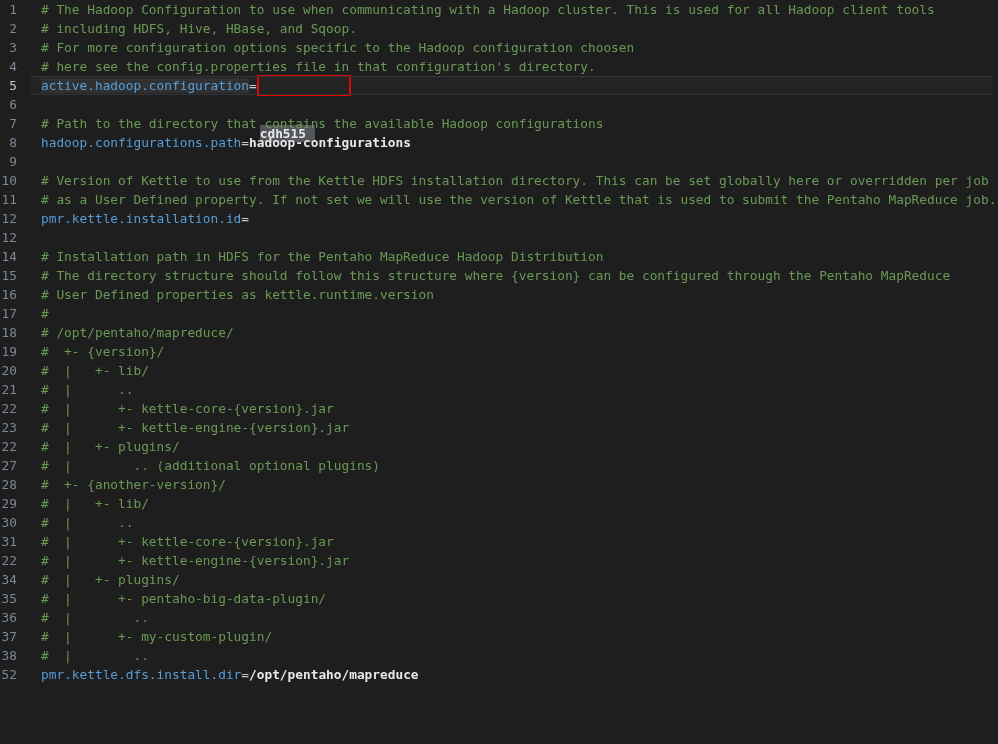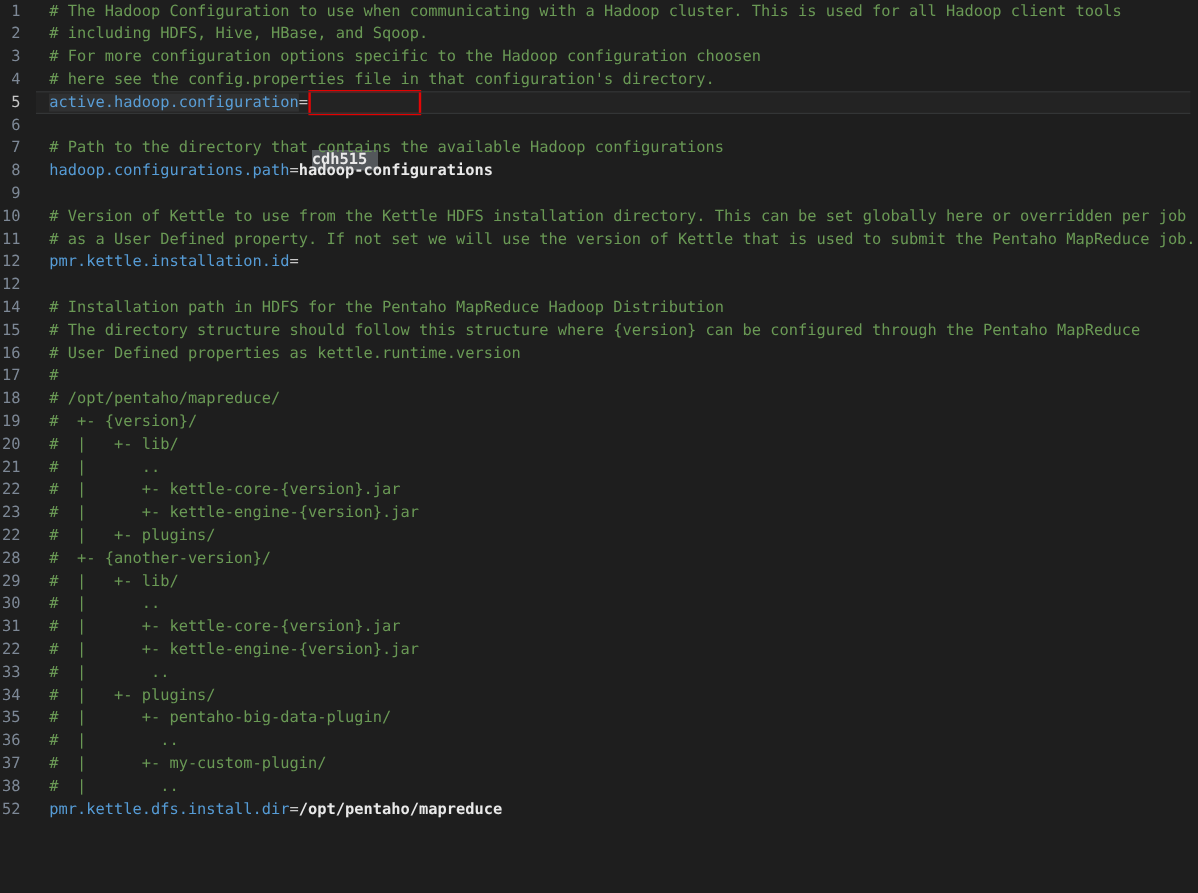--- a/index.html
+++ b/index.html
@@ -69,26 +69,26 @@
       <div class="line"><span class="num">15</span><span class="code"><span class="c"># The directory structure should follow this structure where {version} can be configured through the Pentaho MapReduce</span></span></div>
       <div class="line"><span class="num">16</span><span class="code"><span class="c"># User Defined properties as kettle.runtime.version</span></span></div>
       <div class="line"><span class="num">17</span><span class="code"><span class="c">#</span></span></div>
       <div class="line"><span class="num">18</span><span class="code"><span class="c"># /opt/pentaho/mapreduce/</span></span></div>
       <div class="line"><span class="num">19</span><span class="code"><span class="c">#  +- {version}/</span></span></div>
       <div class="line"><span class="num">20</span><span class="code"><span class="c">#  |   +- lib/</span></span></div>
       <div class="line"><span class="num">21</span><span class="code"><span class="c">#  |      ..</span></span></div>
       <div class="line"><span class="num">22</span><span class="code"><span class="c">#  |      +- kettle-core-{version}.jar</span></span></div>
       <div class="line"><span class="num">23</span><span class="code"><span class="c">#  |      +- kettle-engine-{version}.jar</span></span></div>
       <div class="line"><span class="num">22</span><span class="code"><span class="c">#  |   +- plugins/</span></span></div>
+      <div class="line"><span class="num">27</span><span class="code"><span class="c">#  |        .. (additional optional plugins)</span></span></div>
       <div class="line"><span class="num">28</span><span class="code"><span class="c">#  +- {another-version}/</span></span></div>
       <div class="line"><span class="num">29</span><span class="code"><span class="c">#  |   +- lib/</span></span></div>
       <div class="line"><span class="num">30</span><span class="code"><span class="c">#  |      ..</span></span></div>
       <div class="line"><span class="num">31</span><span class="code"><span class="c">#  |      +- kettle-core-{version}.jar</span></span></div>
       <div class="line"><span class="num">22</span><span class="code"><span class="c">#  |      +- kettle-engine-{version}.jar</span></span></div>
-      <div class="line"><span class="num">33</span><span class="code"><span class="c">#  |       ..</span></span></div>
       <div class="line"><span class="num">34</span><span class="code"><span class="c">#  |   +- plugins/</span></span></div>
       <div class="line"><span class="num">35</span><span class="code"><span class="c">#  |      +- pentaho-big-data-plugin/</span></span></div>
       <div class="line"><span class="num">36</span><span class="code"><span class="c">#  |        ..</span></span></div>
       <div class="line"><span class="num">37</span><span class="code"><span class="c">#  |      +- my-custom-plugin/</span></span></div>
       <div class="line"><span class="num">38</span><span class="code"><span class="c">#  |        ..</span></span></div>
       <div class="line"><span class="num">52</span><span class="code"><span class="k">pmr.kettle.dfs.install.dir</span><span class="eq">=</span><span class="v">/opt/pentaho/mapreduce</span></span></div>
     </div>
 </div>
 
 </body></html>

